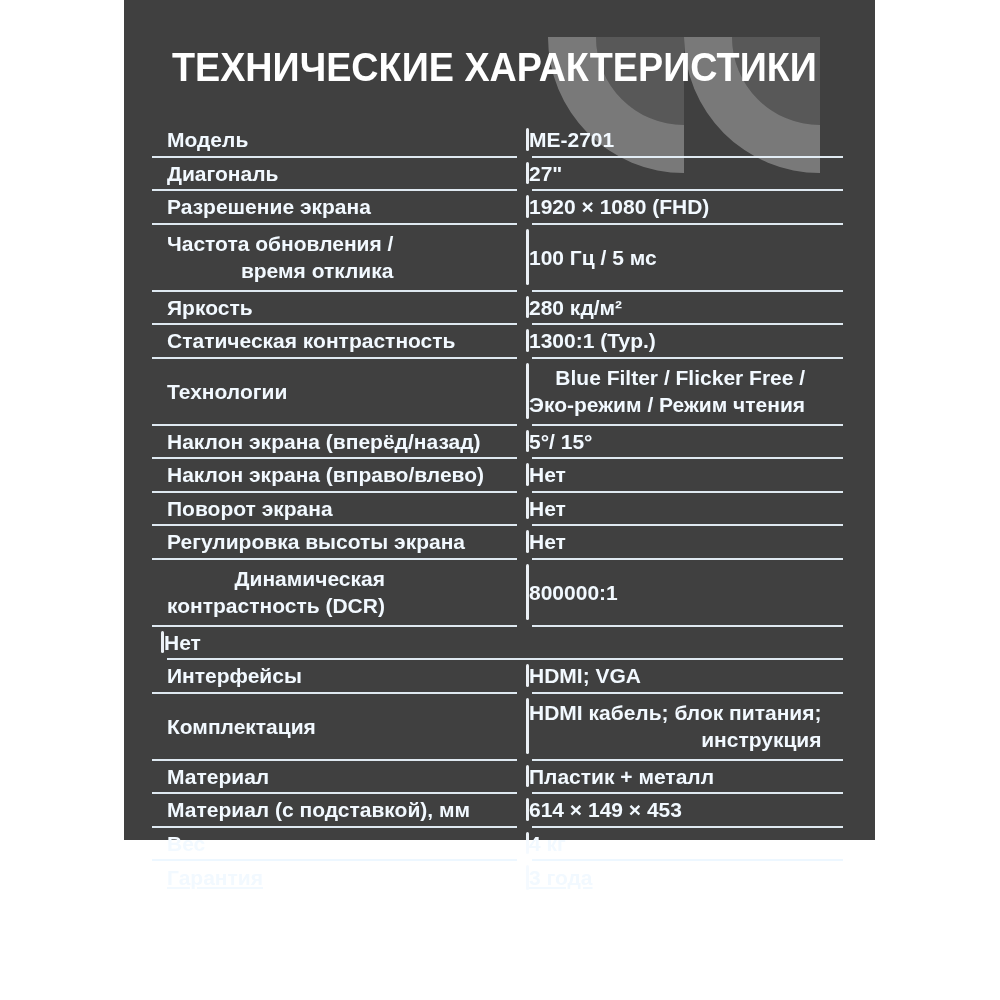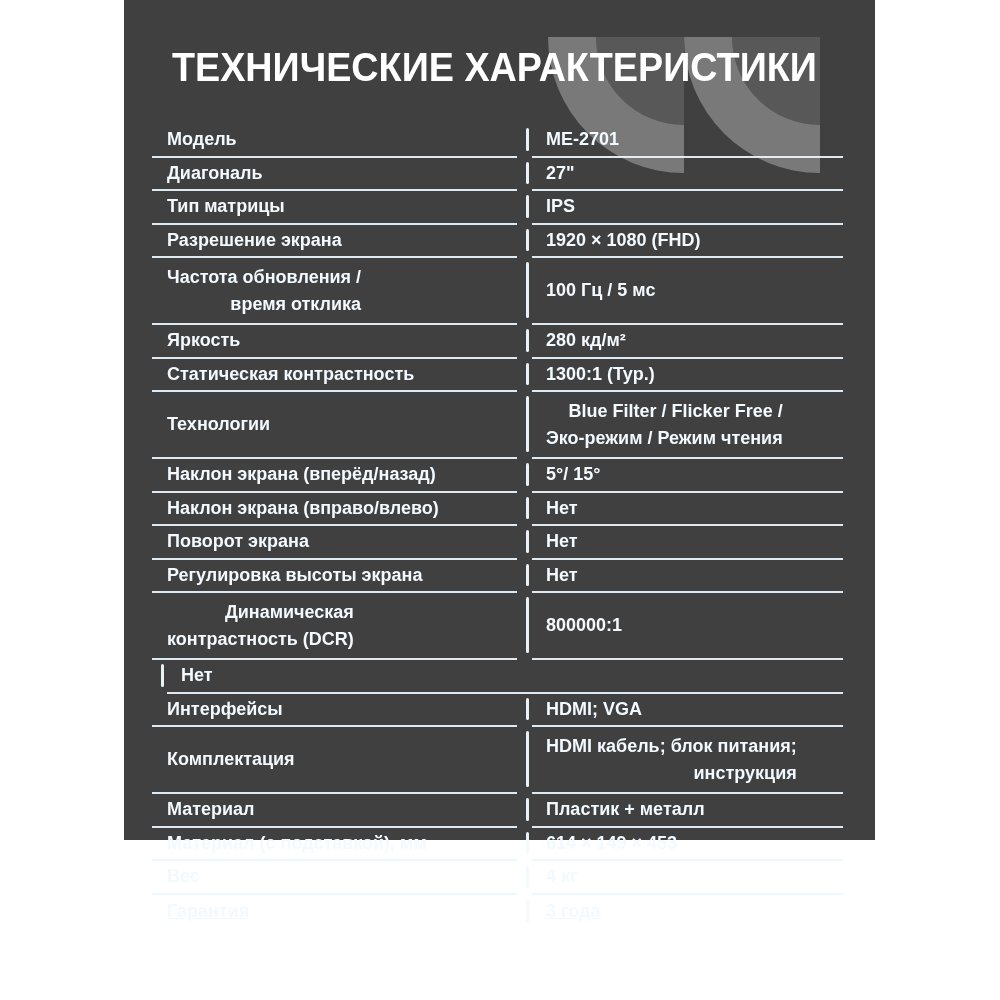--- a/index.html
+++ b/index.html
@@ -32,35 +32,35 @@
   .row{
     display:flex;align-items:stretch;
     min-height:33.5px;
   }
   .row.tall{min-height:67px;text-align:right;}
   .cell{
     display:flex;align-items:center;
     border-bottom:2px solid rgba(236,246,255,0.93);
     box-sizing:border-box;
     color:#F2F9FF;
-    font-size:18px;font-weight:600;line-height:27px;
+    font-size:21px;font-weight:600;line-height:27px;
     white-space:pre-line;
   }
   .row:last-child .cell{border-bottom:none;text-decoration:underline;}
   .cell.label{flex:0 0 365px;padding-left:15px;}
   .spacer{flex:0 0 15px;}
   .cell.value{flex:1;}
   .bar{
     align-self:stretch;
     flex:0 0 3px;width:3px;
     margin:4px 0 5px -6px;
     background:rgba(244,250,255,0.95);
     border-radius:2px;
   }
-  .vtext{margin-left:17px;}
+  .vtext{margin-left:0;}
 </style>
 </head>
 <body>
 
 <div class="panel">
 
   <svg class="quote q1" width="136" height="136" viewBox="0 0 136 136">
     <path d="M48,0 A88,88 0 0 0 136,88 L136,0 Z" fill="rgba(255,255,255,0.13)"></path>
     <path d="M0,0 L48,0 A88,88 0 0 0 136,88 L136,136 A136,136 0 0 1 0,0 Z" fill="rgba(255,255,255,0.30)"></path>
   </svg>
@@ -83,28 +83,20 @@
 
   <div class="row">
     <div class="cell label">Диагональ</div>
     <div class="spacer"></div>
     <div class="cell value">
       <span class="bar"></span>
       <span class="vtext">27"</span>
     </div>
   </div>
 
-  <div class="row">
-    <div class="cell label">Тип матрицы</div>
-    <div class="spacer"></div>
-    <div class="cell value">
-      <span class="bar"></span>
-      <span class="vtext">IPS</span>
-    </div>
-  </div>
 
   <div class="row">
     <div class="cell label">Разрешение экрана</div>
     <div class="spacer"></div>
     <div class="cell value">
       <span class="bar"></span>
       <span class="vtext">1920 × 1080 (FHD)</span>
     </div>
   </div>
 

